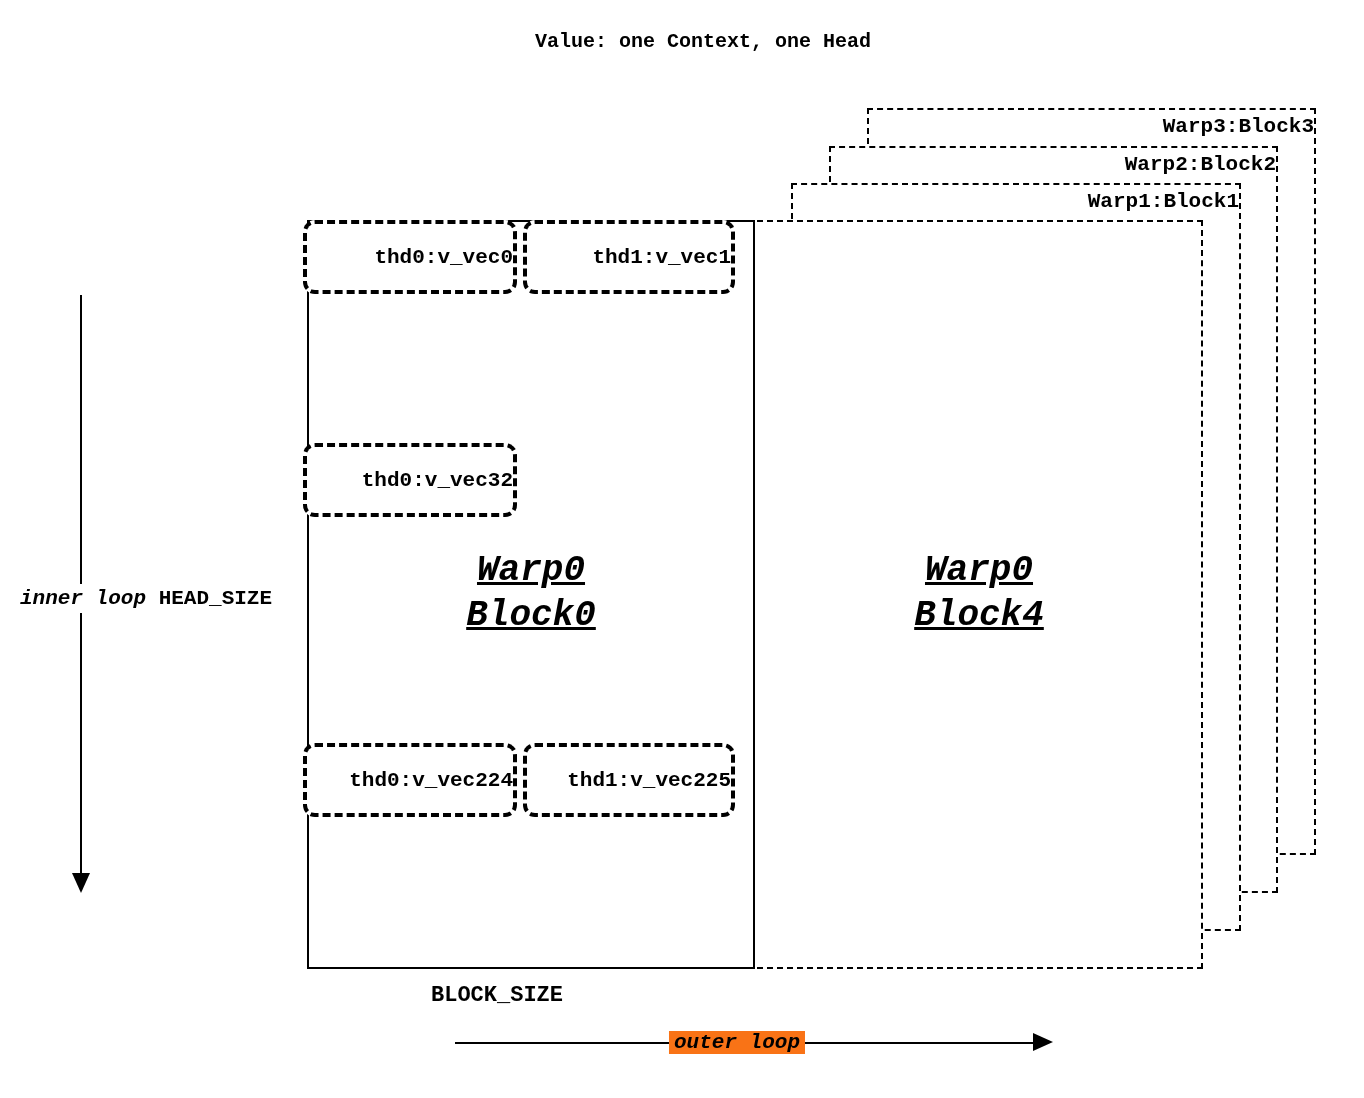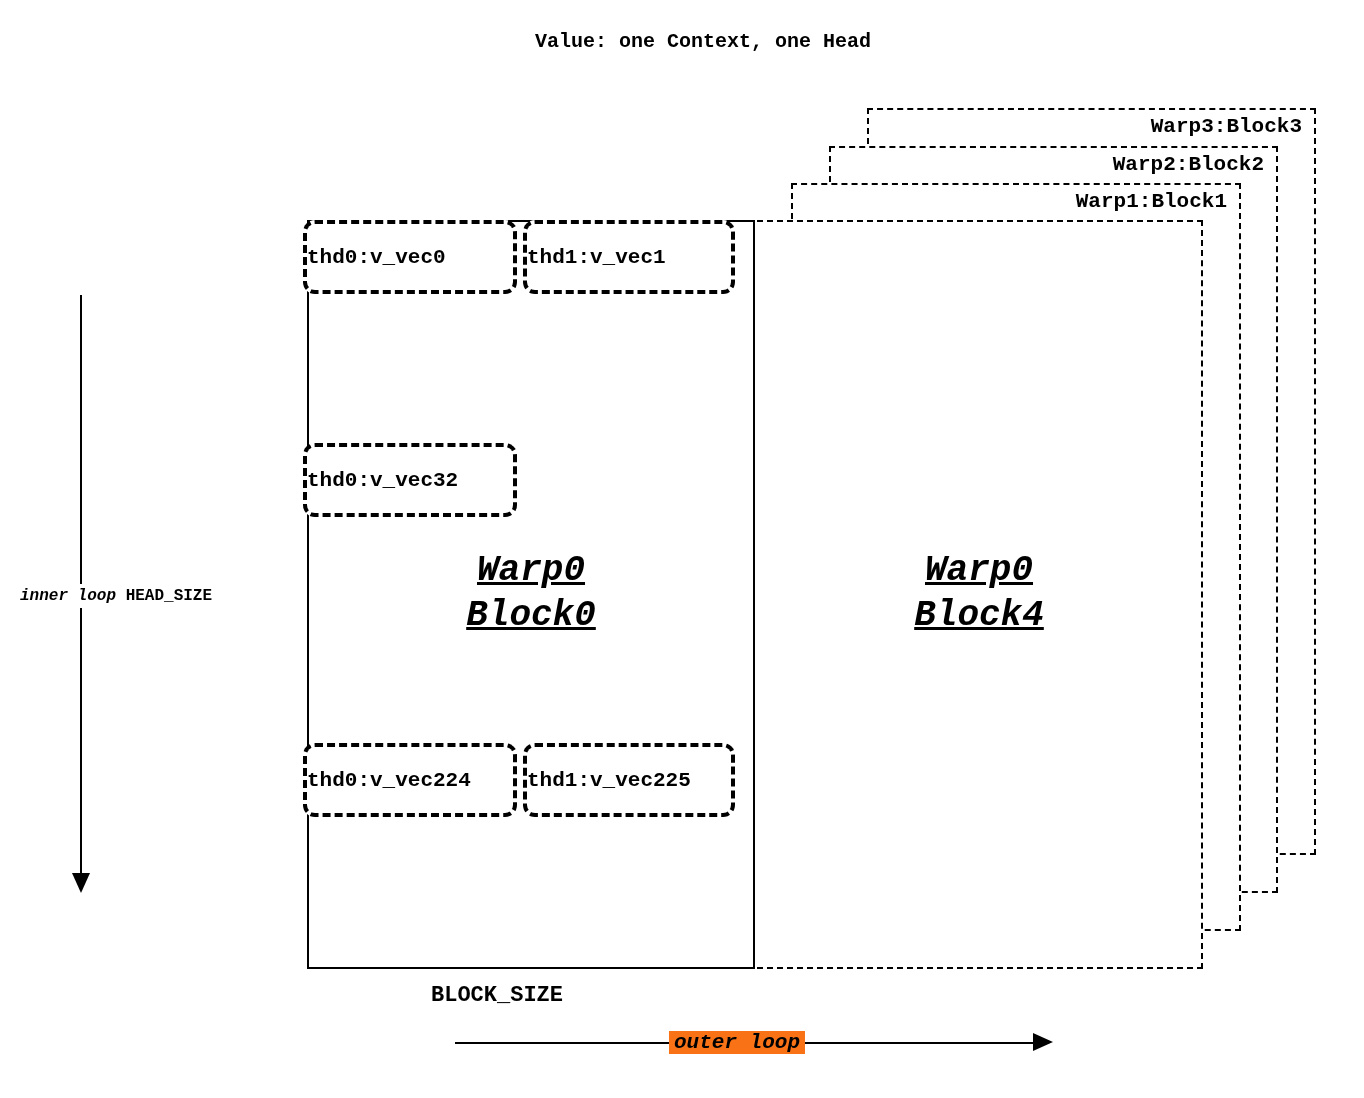--- a/index.html
+++ b/index.html
@@ -18,39 +18,39 @@
     position: absolute; left: 703px; top: 30px; transform: translateX(-50%);
     font-size: 20px; font-weight: bold; white-space: nowrap;
   }
 
   
   .sheet {
     position: absolute; background: #fff;
     border: 2px dashed #000;
   }
   .sheet-label {
-    position: absolute; top: 5px; right: 12px;
+    position: absolute; top: 5px; right: 0;
     font-size: 21px; font-weight: bold; white-space: nowrap;
   }
   .sheet-b3 { left: 867px; top: 108px; width: 449px; height: 747px; z-index: 1; }
   .sheet-b2 { left: 829px; top: 146px; width: 449px; height: 747px; z-index: 2; }
   .sheet-b1 { left: 791px; top: 183px; width: 450px; height: 748px; z-index: 3; }
   .sheet-front { left: 307px; top: 220px; width: 896px; height: 749px; z-index: 4; }
 
   
   .block0-rect {
     position: absolute; left: 307px; top: 220px; width: 448px; height: 749px;
     background: #fff; border: 2px solid #000; z-index: 5;
   }
 
   
   .vec-box {
     position: absolute; z-index: 6;
     background: #fff; border: 4px dashed #000; border-radius: 12px;
-    display: flex; align-items: center; justify-content: flex-start;
+    display: flex; align-items: center; justify-content: flex-end;
     font-size: 21px; font-weight: bold; white-space: nowrap;
   }
   .col-l { left: 303px; width: 214px; }
   .col-r { left: 523px; width: 212px; }
   .row-0 { top: 220px; height: 74px; }
   .row-1 { top: 443px; height: 74px; }
   .row-2 { top: 743px; height: 74px; }
 
   
   .warp-label {
@@ -69,21 +69,21 @@
     background: #000; z-index: 8;
   }
   .v-arrow-head {
     position: absolute; left: 72px; top: 873px; width: 0; height: 0; z-index: 8;
     border-left: 9px solid transparent; border-right: 9px solid transparent;
     border-top: 20px solid #000;
   }
   .inner-loop-label {
     position: absolute; left: 18px; top: 584px; z-index: 9;
     background: #fff; padding: 3px 2px;
-    font-size: 16px; font-weight: bold; white-space: nowrap;
+    font-size: 21px; font-weight: bold; white-space: nowrap;
   }
   .inner-loop-label .loop-word { font-style: italic; }
 
   
   .block-size-label {
     position: absolute; left: 431px; top: 983px; z-index: 8;
     font-size: 22px; font-weight: bold; white-space: nowrap;
   }
   .h-arrow-line {
     position: absolute; left: 455px; top: 1042px; width: 580px; height: 2px;

